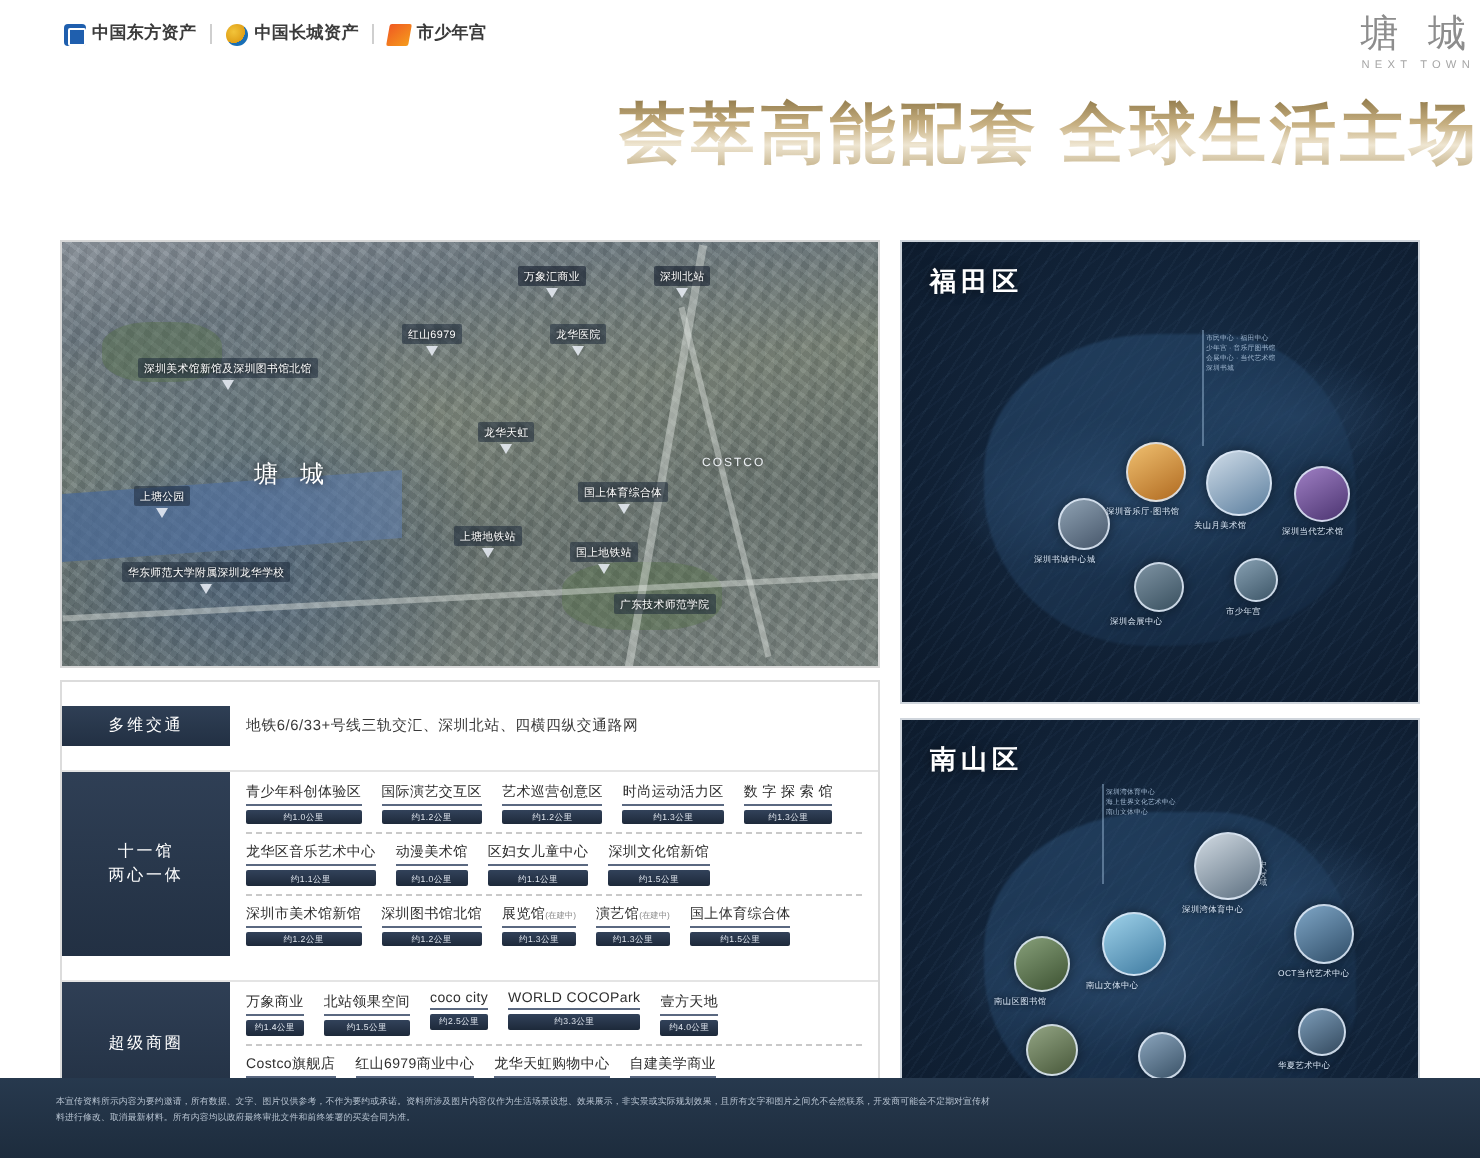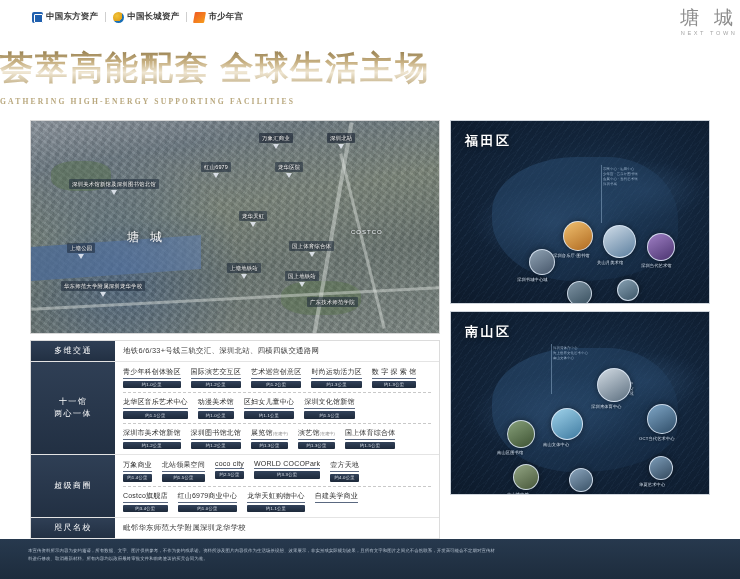--- a/index.html
+++ b/index.html
@@ -21,21 +21,21 @@
   .logo-mark.greatwall { background: radial-gradient(circle at 35% 35%, #f2c43a 0%, #e0a018 55%, #1a6fb5 56%, #1a6fb5 100%); border-radius: 50%; }
   .logo-mark.jianye { background: linear-gradient(135deg,#f05a22 0%, #f59b1c 100%); border-radius: 1px; transform: skewX(-10deg); }
   .logo-text { font-size: 8.5px; color: #3b3b3b; letter-spacing: .2px; white-space: nowrap; font-weight: bold; }
   .logo-div { width: 1px; height: 10px; background: #cfcfcf; }
 
   .brand { position: absolute; right: 18px; top: 8px; text-align: center; }
   .brand-cn { font-size: 19px; color: #8d8d8d; letter-spacing: 5px; font-family: "Liberation Serif", serif; line-height: 1.05; }
   .brand-en { font-size: 5.6px; color: #a6a6a6; letter-spacing: 2.6px; margin-top: 2px; }
 
   
-  .title-wrap { position: absolute; left: 0; top: 48px; width: 740px; text-align: left; }
+  .title-wrap { position: absolute; left: 0; top: 48px; width: 740px; text-align: right; }
   .title-cn {
     font-family: "Liberation Serif", "DejaVu Serif", serif;
     font-size: 33px; letter-spacing: 2px; font-weight: bold;
     background: linear-gradient(180deg,#8e7747 0%, #c8b183 35%, #efe6d2 60%, #b59f70 100%);
     -webkit-background-clip: text; background-clip: text; color: transparent;
     -webkit-text-fill-color: transparent;
     line-height: 1.25;
   }
   .title-en { font-size: 7.6px; color: #b9a87e; letter-spacing: 2.2px; margin-top: 8px;
               font-family: "Liberation Serif", serif; font-weight: bold; }
@@ -75,41 +75,41 @@
   .estate-label { position: absolute; color: #fff; font-size: 12px; letter-spacing: 4px;
                   font-family: "Liberation Serif", serif; text-shadow: 0 0 5px rgba(0,0,0,.85); }
   .costco-label { position: absolute; color: #eef2f6; font-size: 6px; letter-spacing: 1px;
                   text-shadow: 0 0 3px rgba(0,0,0,.9); }
 
   
   .table { width: 410px; margin-top: 6px; background: #ffffff; border: 1px solid #dcdcdc; }
   .tbl-head { background: linear-gradient(180deg,#2b3a4f 0%, #1e2b3d 100%);
               color: #e9edf3; text-align: center; font-size: 11.5px; letter-spacing: 3px;
               padding: 5px 0; font-family: "Liberation Serif", serif; font-weight: bold; }
-  .tbl-row { display: flex; border-top: 1px solid #e4e4e4; }
+  .tbl-row { display: flex; border-top: 1px solid #e4e4e4; margin-top: 12px; }
   .tbl-row:first-of-type { border-top: none; }
   .tbl-label { flex: 0 0 84px; background: linear-gradient(180deg,#2f3f55 0%, #223043 100%);
                color: #ffffff; font-size: 8px; letter-spacing: 1.4px; display: flex;
                flex-direction: column; align-items: center; justify-content: center;
                text-align: center; line-height: 1.45; padding: 4px 2px; }
   .tbl-cell { flex: 1 1 auto; padding: 5px 8px; display: flex; flex-direction: column;
               justify-content: center; gap: 4px; }
   .cell-plain { font-size: 7.4px; color: #3a3a3a; letter-spacing: .3px; }
   .chips { display: flex; gap: 10px; flex-wrap: nowrap; }
   .chips.dashed { border-top: 1px dashed #c9c9c9; padding-top: 4px; }
   .chip { text-align: center; }
   .chip-name { font-size: 7px; color: #2e2e2e; border-bottom: .8px solid #5a6880;
                padding-bottom: 1px; white-space: nowrap; letter-spacing: .2px; }
   .chip-name .tiny { font-size: 4.2px; color: #8a8a8a; letter-spacing: 0; }
   .chip-bar { margin-top: 2px; background: linear-gradient(180deg,#32425a 0%, #1d293a 100%);
               color: #dfe5ee; font-size: 4.3px; letter-spacing: .2px; border-radius: 1px;
               padding: 1.2px 3px; white-space: nowrap; }
 
   
-  .panel { position: relative; width: 260px; height: 184px; overflow: hidden;
+  .panel { position: relative; width: 260px; height: 232px; overflow: hidden;
            background:
              radial-gradient(ellipse at 58% 45%, #1b3550 0%, #12243a 45%, #0d1a2b 100%);
            border: 1px solid #cfd5dc; }
   .panel + .panel { margin-top: 7px; }
   .panel-coast { position: absolute; inset: 0; opacity: .85;
     background-image:
       radial-gradient(ellipse 120px 58px at 40% 56%, rgba(86,128,176,.34) 0%, rgba(86,128,176,0) 70%),
       radial-gradient(ellipse 90px 42px at 76% 38%, rgba(70,110,155,.30) 0%, rgba(70,110,155,0) 70%),
       repeating-linear-gradient(122deg, rgba(140,180,220,.05) 0 1px, rgba(0,0,0,0) 1px 6px),
       repeating-linear-gradient(-38deg, rgba(140,180,220,.04) 0 1px, rgba(0,0,0,0) 1px 7px);
@@ -160,21 +160,20 @@
       </div>
     </div>
     <div class="brand">
       <div class="brand-cn">塘 城</div>
       <div class="brand-en">NEXT TOWN</div>
     </div>
   </div>
 
   <div class="title-wrap">
     <div class="title-cn">荟萃高能配套 全球生活主场</div>
-    <div class="title-en">GATHERING HIGH-ENERGY SUPPORTING FACILITIES</div>
   </div>
 
   <div class="main">
 
     <div class="left-col">
 
       <div class="aerial">
         <div class="aerial-tex"></div>
         <div class="river" style="left:0;top:120px;width:170px;height:34px;transform:skewY(-4deg);"></div>
         <div class="greenpatch" style="left:250px;top:160px;width:80px;height:34px;"></div>

